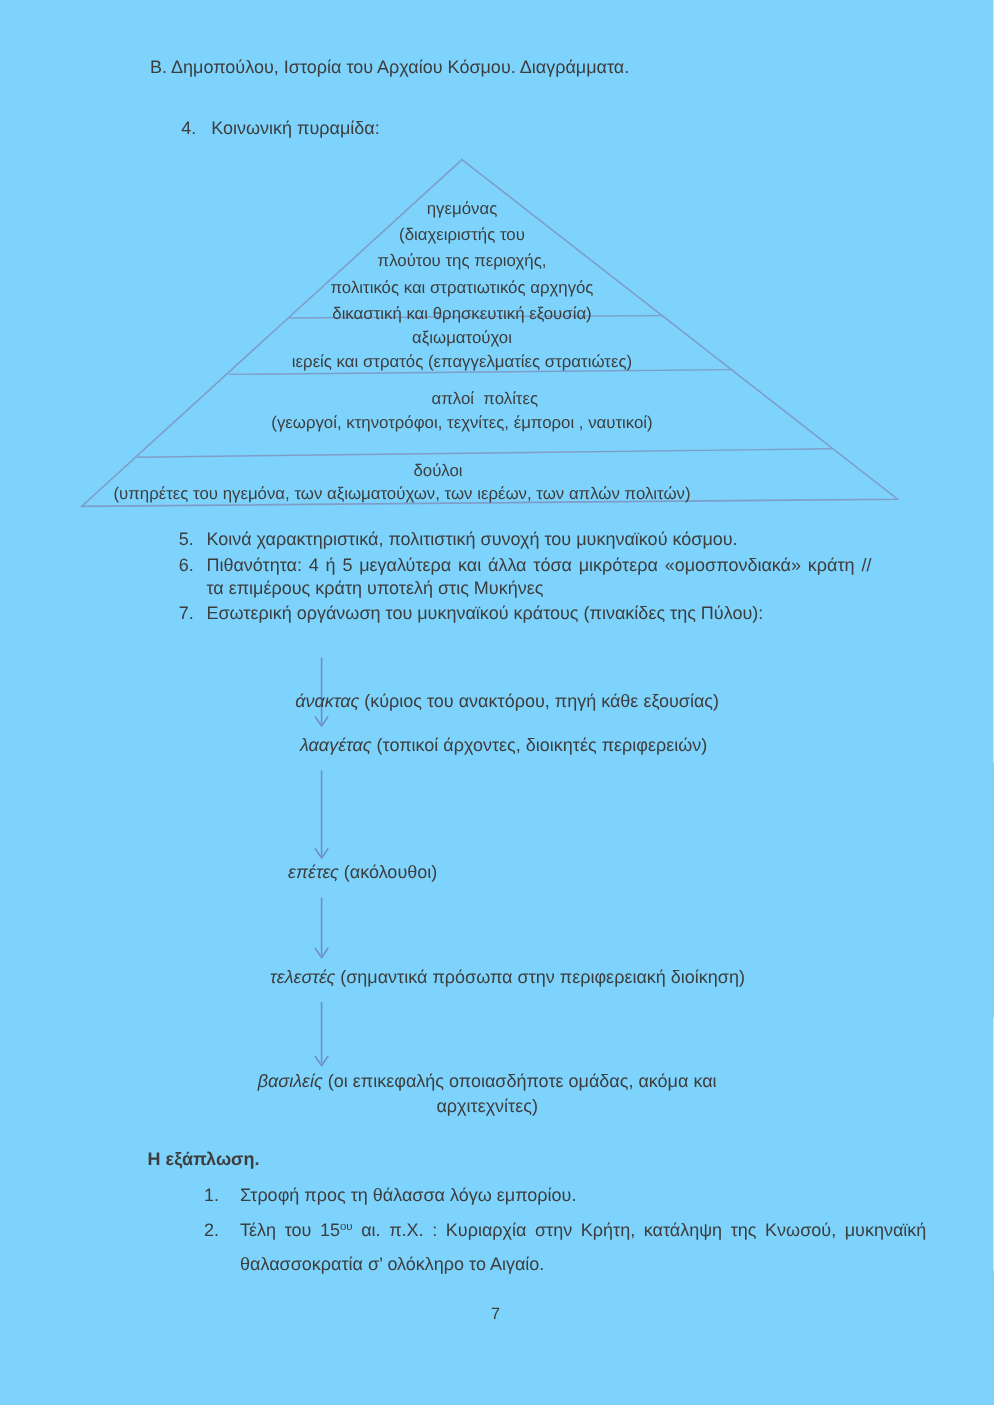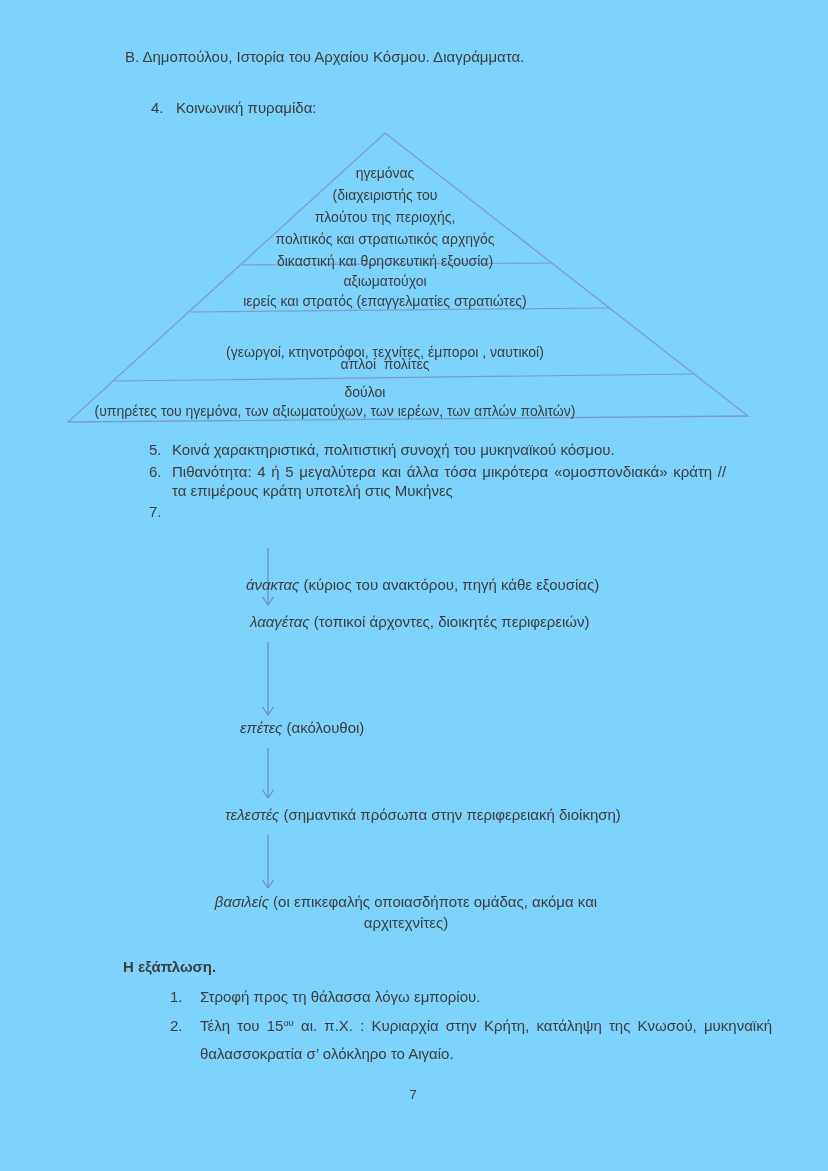--- a/index.html
+++ b/index.html
@@ -58,34 +58,35 @@
 
   <div class="pyr" style="left:385px; top:164px;">ηγεμόνας</div>
   <div class="pyr" style="left:385px; top:186px;">(διαχειριστής του</div>
   <div class="pyr" style="left:385px; top:208px;">πλούτου της περιοχής,</div>
   <div class="pyr" style="left:385px; top:230px;">πολιτικός και στρατιωτικός αρχηγός</div>
   <div class="pyr" style="left:385px; top:252px;">δικαστική και θρησκευτική εξουσία)</div>
 
   <div class="pyr" style="left:385px; top:272px;">αξιωματούχοι</div>
   <div class="pyr" style="left:385px; top:292px;">ιερείς και στρατός (επαγγελματίες στρατιώτες)</div>
 
-  <div class="pyr" style="left:385px; top:323px;margin-top:32px;">απλοί  πολίτες</div>
+  <div class="pyr" style="left:404px; top:323px;">απλοί  πολίτες</div>
   <div class="pyr" style="left:385px; top:343px;">(γεωργοί, κτηνοτρόφοι, τεχνίτες, έμποροι , ναυτικοί)</div>
 
   <div class="pyr" style="left:365px; top:383px;">δούλοι</div>
   <div class="pyr" style="left:335px; top:402px;">(υπηρέτες του ηγεμόνα, των αξιωματούχων, των ιερέων, των απλών πολιτών)</div>
 
   <div class="t" style="left:149px; top:440px;">5.</div>
   <div class="t" style="left:172px; top:440px;">Κοινά χαρακτηριστικά, πολιτιστική συνοχή του μυκηναϊκού κόσμου.</div>
 
   <div class="t" style="left:149px; top:462px;">6.</div>
   <div class="t js1" style="left:172px; top:462px;">Πιθανότητα: 4 ή 5 μεγαλύτερα και άλλα τόσα μικρότερα «ομοσπονδιακά» κράτη //</div>
   <div class="t" style="left:172px; top:481px;">τα επιμέρους κράτη υποτελή στις Μυκήνες</div>
 
   <div class="t" style="left:149px; top:502px;">7.</div>
+  <div class="t" style="left:172px; top:502px;">Εσωτερική οργάνωση του μυκηναϊκού κράτους (πινακίδες της Πύλου):</div>
 
   <div class="t" style="left:246px; top:527px;margin-top:48px;"><span class="it">άνακτας</span><span> (κύριος του ανακτόρου, πηγή κάθε εξουσίας)</span></div>
 
   <div class="t" style="left:250px; top:612px;"><span class="it">λααγέτας</span><span> (τοπικοί άρχοντες, διοικητές περιφερειών)</span></div>
 
   <div class="t" style="left:240px; top:718px;"><span class="it">επέτες</span><span> (ακόλουθοι)</span></div>
 
   <div class="t" style="left:225px; top:805px;"><span class="it">τελεστές</span><span> (σημαντικά πρόσωπα στην περιφερειακή διοίκηση)</span></div>
 
   <div class="wrapblock" style="left:185px; top:891px; width:442px;"><span class="it">βασιλείς</span><span> (οι επικεφαλής οποιασδήποτε ομάδας, ακόμα και αρχιτεχνίτες)</span></div>

